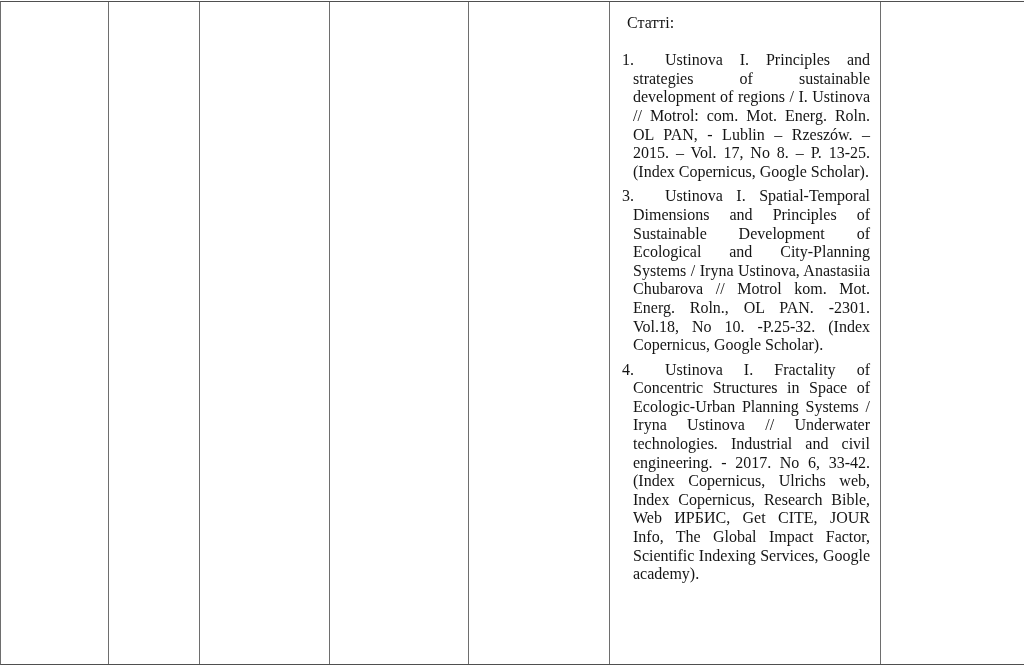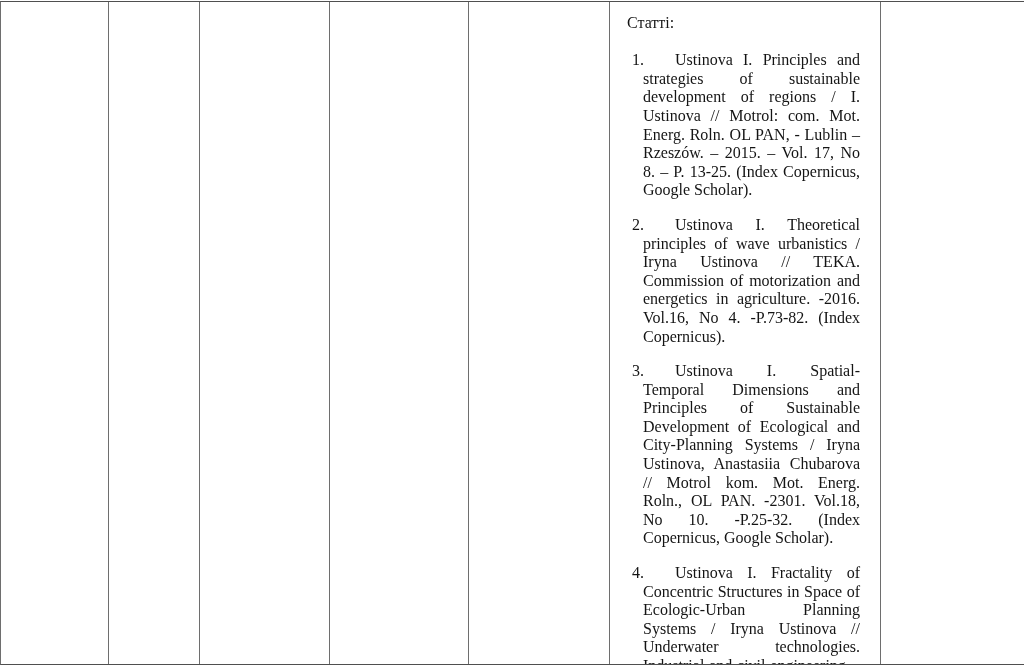--- a/index.html
+++ b/index.html
@@ -50,21 +50,21 @@
   }
   .articles-heading {
     padding-left: 11px;
     margin: 0 0 18.6px 0;
   }
   .pub-item {
     text-align: justify;
     text-justify: inter-word;
     padding-left: 11px;
     text-indent: -11px;
-    margin: 16px;
+    margin: 6px;
   }
   .pub-num {
     display: inline-block;
     width: 43px;
     text-indent: 0;
   }
 </style>
 </head>
 <body>
 
@@ -75,21 +75,20 @@
     <div class="cell c3"></div>
     <div class="cell c4"></div>
     <div class="cell c5"></div>
 
     <div class="cell c6 articles">
       <div class="articles-heading">Статті:</div>
 
       <div class="pub-list">
         <div class="pub-item"><span class="pub-num">1.</span><span class="pub-text">Ustinova I. Principles and strategies of sustainable development of regions / I. Ustinova // Motrol: com. Mot. Energ. Roln. OL PAN, - Lublin – Rzeszów. – 2015. – Vol. 17, No 8. – P. 13-25. (Index Copernicus, Google Scholar).</span></div>
 
-        <div class="pub-item"><span class="pub-num">2.</span><span class="pub-text">Ustinova I. Theoretical principles of wave urbanistics / Iryna Ustinova // TEKA. Commission of motorization and energetics in agriculture. -2016. Vol.16, No 4. -P.73-82. (Index Copernicus).</span></div>
 
         <div class="pub-item"><span class="pub-num">3.</span><span class="pub-text">Ustinova I. Spatial-Temporal Dimensions and Principles of Sustainable Development of Ecological and City-Planning Systems / Iryna Ustinova, Anastasiia Chubarova // Motrol kom. Mot. Energ. Roln., OL PAN. -2301. Vol.18, No 10. -P.25-32. (Index Copernicus, Google Scholar).</span></div>
 
         <div class="pub-item"><span class="pub-num">4.</span><span class="pub-text">Ustinova I. Fractality of Concentric Structures in Space of Ecologic-Urban Planning Systems / Iryna Ustinova // Underwater technologies. Industrial and civil engineering. - 2017. No 6, 33-42. (Index Copernicus, Ulrichs web, Index Copernicus, Research Bible, Web ИРБИС, Get CITE, JOUR Info, The Global Impact Factor, Scientific Indexing Services, Google academy).</span></div>
       </div>
     </div>
 
     <div class="cell c7"></div>
   </div>
 </div>

